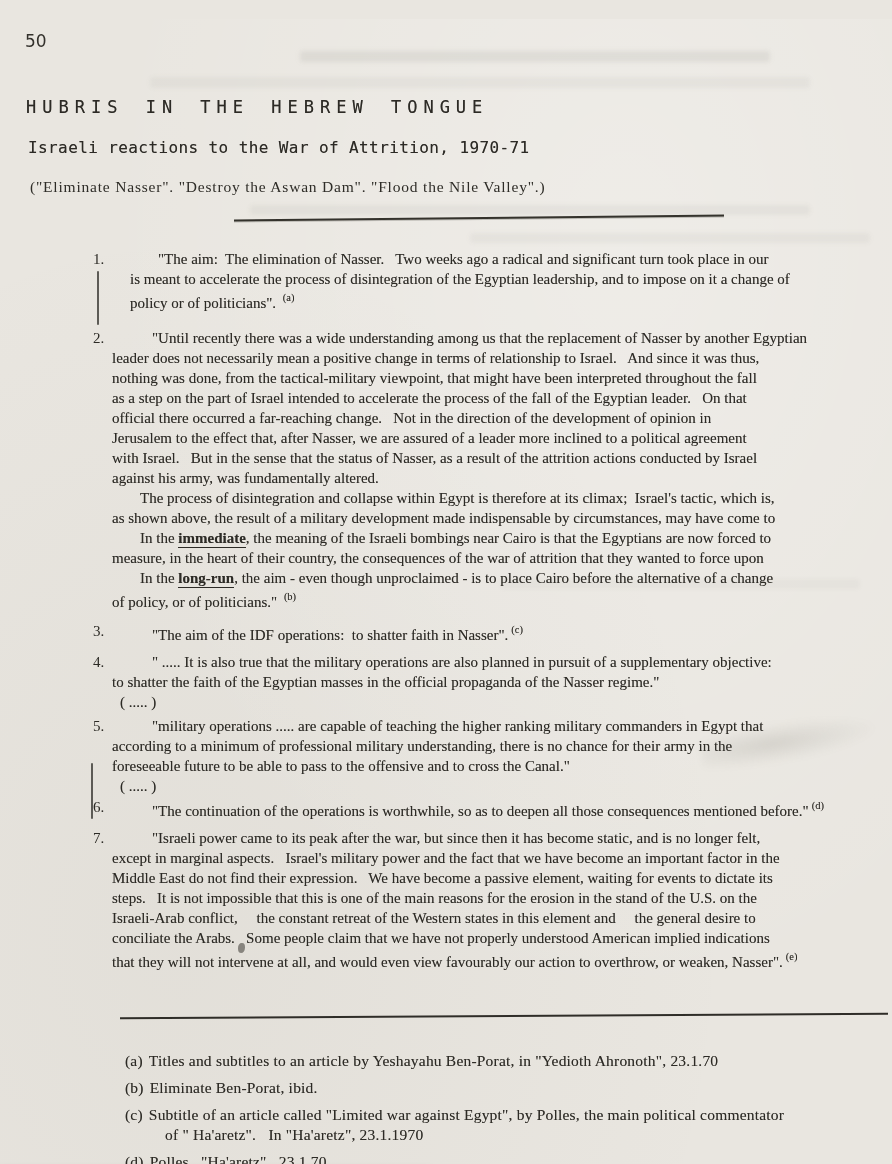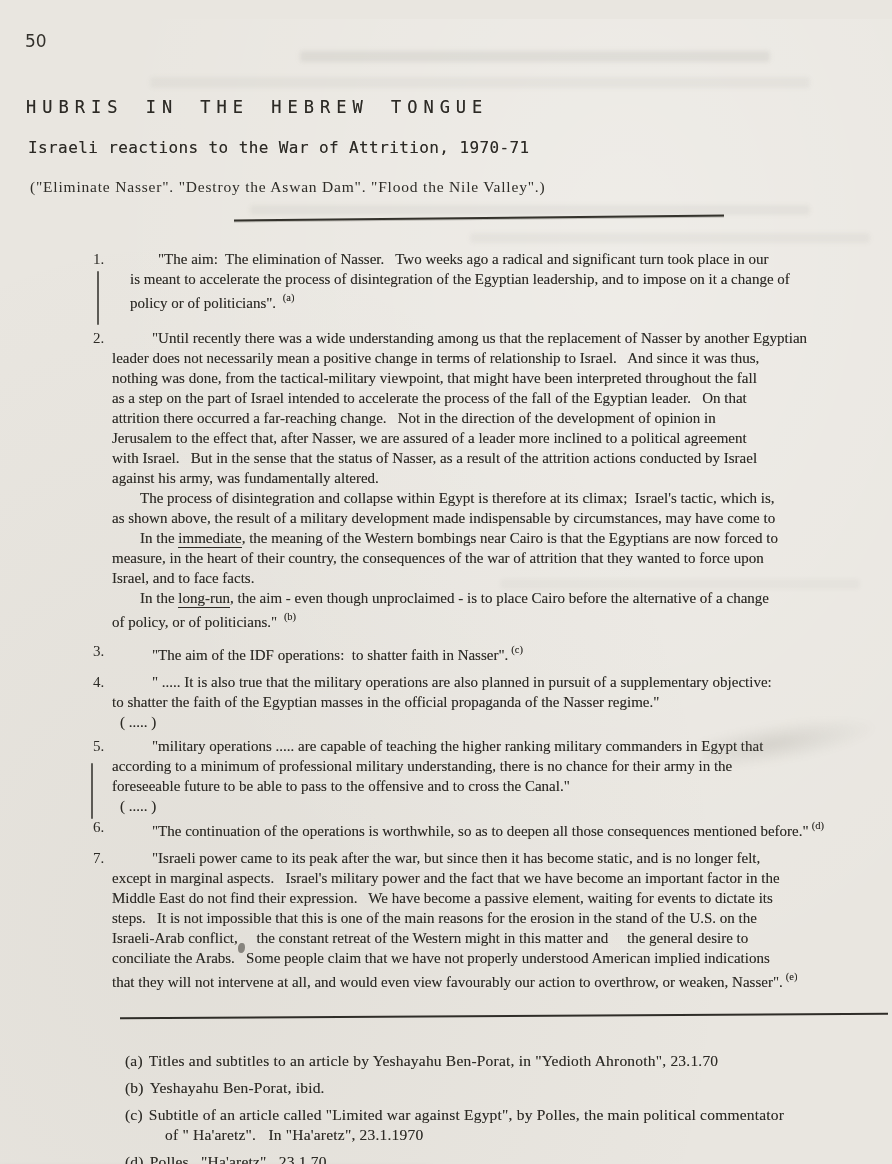--- a/index.html
+++ b/index.html
@@ -60,21 +60,21 @@
   .txt{margin-left:19px;}
   .item:nth-child(1) .txt{margin-left:37px;}
   .line{
     font-size:15px;line-height:20px;white-space:pre;
     text-shadow:0 0 0.4px rgba(40,38,33,.4);
   }
   .line.indent-first{text-indent:40px;}
   .item:nth-child(1) .line.indent-first{text-indent:28px;}
   .line.indent-sub{text-indent:28px;}
   .line.indent-paren{text-indent:8px;}
-  .u{border-bottom:1px solid #2c2a25;padding-bottom:0.5px;}
+  .u{border-bottom:1px solid #2c2a25;padding-bottom:0.5px;font-weight:bold;}
   sup{font-size:10.5px;position:relative;top:-1px;margin-left:3px;letter-spacing:0;}
   .fnrule{
     position:absolute;left:120px;top:996px;width:768px;height:2px;
     background:#2f2d28;transform:rotate(-0.35deg);
   }
   .footnotes{position:absolute;left:125px;top:1032px;width:760px;}
   .fn{margin-bottom:7px;}
   .fn-line{
     font-size:15.5px;line-height:20px;letter-spacing:0.2px;white-space:pre;
     text-shadow:0 0 0.4px rgba(40,38,33,.4);
@@ -126,29 +126,28 @@
           <div class="line"><span>policy or of politicians". </span><sup>(a)</sup></div>
         </div>
       </div>
       <div class="item">
         <span class="num">2.</span>
         <div class="txt">
           <div class="line indent-first"><span>"Until recently there was a wide understanding among us that the replacement of Nasser by another Egyptian</span></div>
           <div class="line"><span>leader does not necessarily mean a positive change in terms of relationship to Israel.   And since it was thus,</span></div>
           <div class="line"><span>nothing was done, from the tactical-military viewpoint, that might have been interpreted throughout the fall</span></div>
           <div class="line"><span>as a step on the part of Israel intended to accelerate the process of the fall of the Egyptian leader.   On that</span></div>
-          <div class="line"><span>attrition there occurred a far-reaching change.   Not in the direction of the development of opinion in</span></div>
+          <div class="line"><span>official there occurred a far-reaching change.   Not in the direction of the development of opinion in</span></div>
           <div class="line"><span>Jerusalem to the effect that, after Nasser, we are assured of a leader more inclined to a political agreement</span></div>
           <div class="line"><span>with Israel.   But in the sense that the status of Nasser, as a result of the attrition actions conducted by Israel</span></div>
           <div class="line"><span>against his army, was fundamentally altered.</span></div>
           <div class="line indent-sub"><span>The process of disintegration and collapse within Egypt is therefore at its climax;  Israel's tactic, which is,</span></div>
           <div class="line"><span>as shown above, the result of a military development made indispensable by circumstances, may have come to</span></div>
-          <div class="line indent-sub"><span>In the </span><span class="u">immediate</span><span>, the meaning of the Western bombings near Cairo is that the Egyptians are now forced to</span></div>
+          <div class="line indent-sub"><span>In the </span><span class="u">immediate</span><span>, the meaning of the Israeli bombings near Cairo is that the Egyptians are now forced to</span></div>
           <div class="line"><span>measure, in the heart of their country, the consequences of the war of attrition that they wanted to force upon</span></div>
-          <div class="line"><span>Israel, and to face facts.</span></div>
           <div class="line indent-sub"><span>In the </span><span class="u">long-run</span><span>, the aim - even though unproclaimed - is to place Cairo before the alternative of a change</span></div>
           <div class="line"><span>of policy, or of politicians." </span><sup>(b)</sup></div>
         </div>
       </div>
       <div class="item">
         <span class="num">3.</span>
         <div class="txt">
           <div class="line indent-first"><span>"The aim of the IDF operations:  to shatter faith in Nasser".</span><sup>(c)</sup></div>
         </div>
       </div>
@@ -175,34 +174,34 @@
           <div class="line indent-first"><span>"The continuation of the operations is worthwhile, so as to deepen all those consequences mentioned before."</span><sup>(d)</sup></div>
         </div>
       </div>
       <div class="item">
         <span class="num">7.</span>
         <div class="txt">
           <div class="line indent-first"><span>"Israeli power came to its peak after the war, but since then it has become static, and is no longer felt,</span></div>
           <div class="line"><span>except in marginal aspects.   Israel's military power and the fact that we have become an important factor in the</span></div>
           <div class="line"><span>Middle East do not find their expression.   We have become a passive element, waiting for events to dictate its</span></div>
           <div class="line"><span>steps.   It is not impossible that this is one of the main reasons for the erosion in the stand of the U.S. on the</span></div>
-          <div class="line"><span>Israeli-Arab conflict,     the constant retreat of the Western might in this matter and     the general desire to</span></div>
+          <div class="line"><span>Israeli-Arab conflict,     the constant retreat of the Western states in this element and     the general desire to</span></div>
           <div class="line"><span>conciliate the Arabs.   Some people claim that we have not properly understood American implied indications</span></div>
           <div class="line"><span>that they will not intervene at all, and would even view favourably our action to overthrow, or weaken, Nasser".</span><sup>(e)</sup></div>
         </div>
       </div>
     </div>
 
   <div class="fnrule"></div>
   <div class="footnotes" id="footnotes">
       <div class="fn">
         <div class="fn-line"><span class="fn-label">(a)</span><span>Titles and subtitles to an article by Yeshayahu Ben-Porat, in "Yedioth Ahronoth", 23.1.70</span></div>
       </div>
       <div class="fn">
-        <div class="fn-line"><span class="fn-label">(b)</span><span>Yeshayahu Ben-Porat, ibid.</span></div>
+        <div class="fn-line"><span class="fn-label">(b)</span><span>Eliminate Ben-Porat, ibid.</span></div>
       </div>
       <div class="fn">
         <div class="fn-line"><span class="fn-label">(c)</span><span>Subtitle of an article called "Limited war against Egypt", by Polles, the main political commentator</span></div>
         <div class="fn-line cont"><span>of " Ha'aretz".   In "Ha'aretz", 23.1.1970</span></div>
       </div>
       <div class="fn">
         <div class="fn-line"><span class="fn-label">(d)</span><span>Polles.  "Ha'aretz".  23.1.70.</span></div>
       </div>
       <div class="fn">
         <div class="fn-line"><span class="fn-label">(e)</span><span>Zeev Schiff, military commentator of "Ha'aretz", in  "We must overthrow Nasser",  "Ha'aretz", 2.5.70</span></div>

